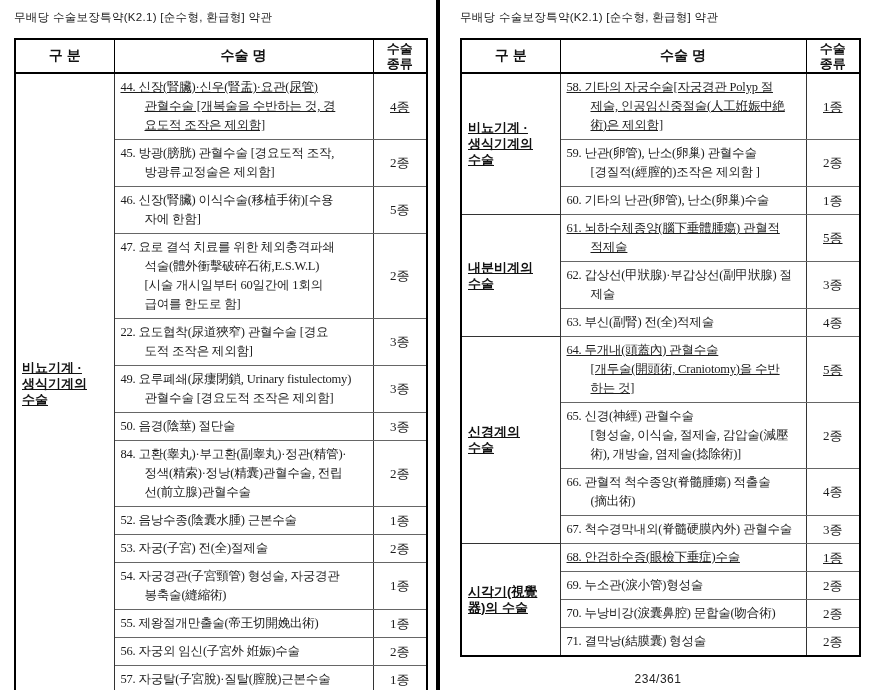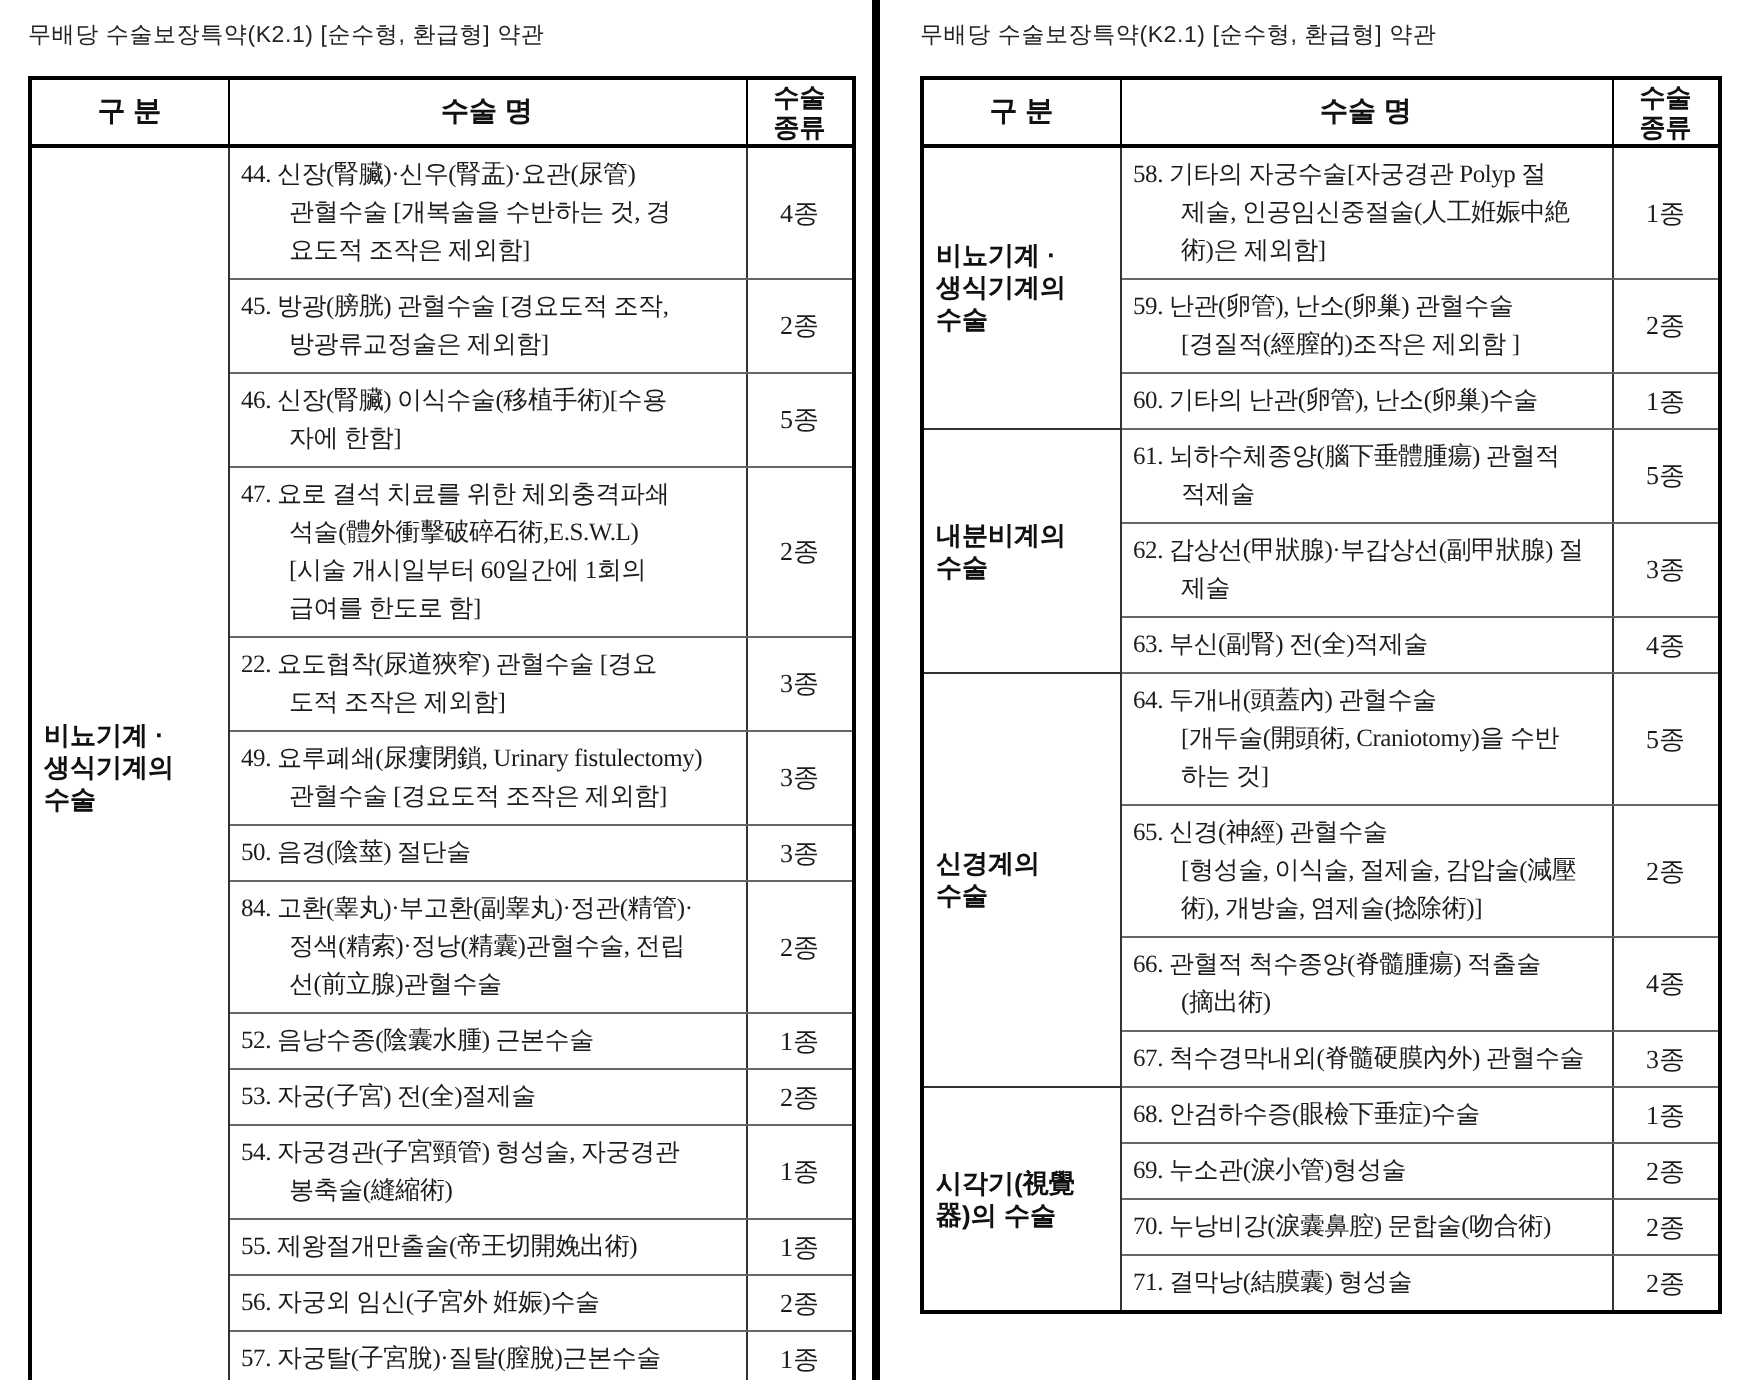--- a/index.html
+++ b/index.html
@@ -66,21 +66,21 @@
     text-indent:-24px;
     white-space:pre;
     overflow:hidden;
     letter-spacing:-0.2px;
     color:#1c1c1c;
   }
   td.kind{
     font-size:13px;text-align:center;color:#1c1c1c;
     padding:2px 0;
   }
-  tr.group-start td{border-top:1px solid #222;}
+  tr.group-start td{border-top:1px solid #222;text-decoration:underline;}
   .page-num{
     font-size:12px;color:#222;
     text-align:center;
     margin-top:15px;
     font-family:"Liberation Sans", sans-serif;
     letter-spacing:0.5px;
   }
 </style>
 </head>
 <body>
@@ -267,13 +267,14 @@
         <tr>
           <td class="name">70. 누낭비강(淚囊鼻腔) 문합술(吻合術)</td>
           <td class="kind">2종</td>
         </tr>
         <tr>
           <td class="name">71. 결막낭(結膜囊) 형성술</td>
           <td class="kind">2종</td>
         </tr>
       </tbody>
   </table>
+  <div class="page-num">234/361</div>
 </div>
 
 </body></html>

